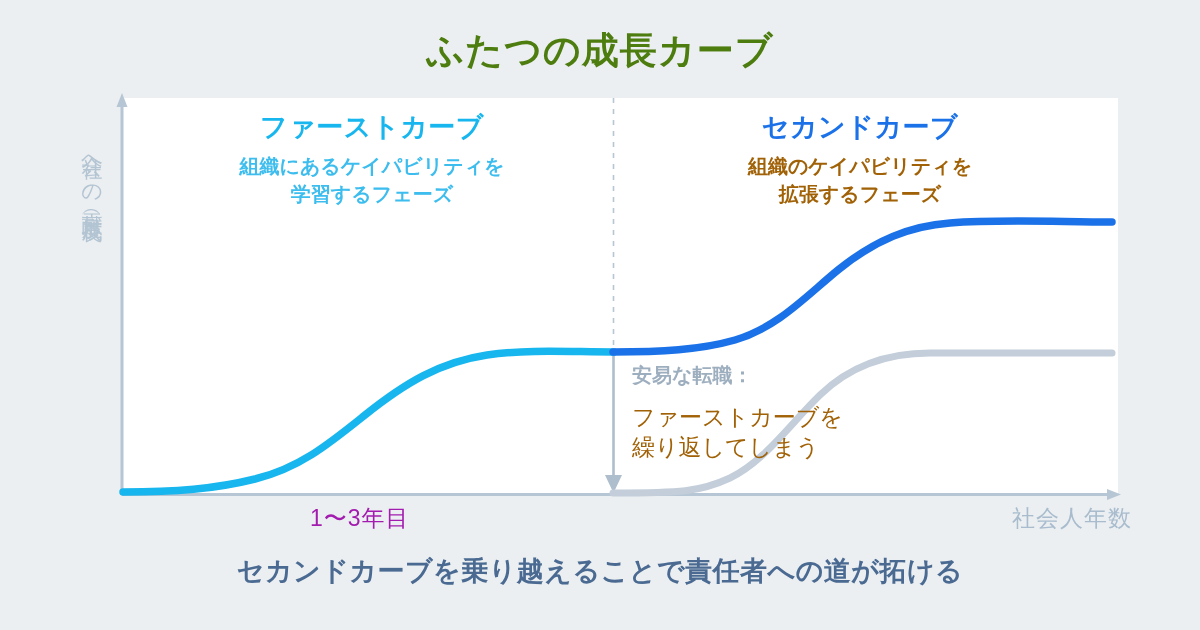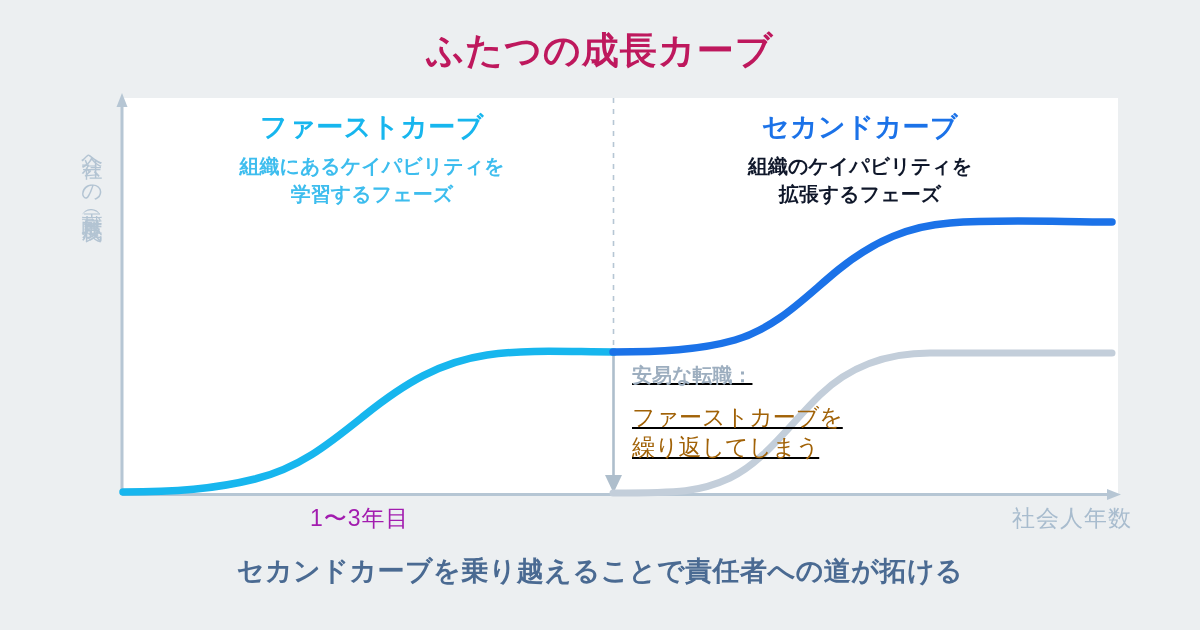--- a/index.html
+++ b/index.html
@@ -24,21 +24,21 @@
 
   
   .title {
     position: absolute;
     left: 0;
     top: 26px;
     width: 1200px;
     text-align: center;
     font-size: 37px;
     font-weight: bold;
-    color: #be185d;
+    color: #4d7c0f;
     letter-spacing: 1px;
     white-space: nowrap;
   }
 
   
   .plot-area {
     position: absolute;
     left: 122px;
     top: 98px;
     width: 996px;
@@ -91,30 +91,29 @@
     white-space: pre-line;
     font-weight: bold;
   }
 
   .phase-first { left: 152px; top: 113px; width: 440px; }
   .phase-first .phase-title { color: #17B6EE; }
   .phase-first .phase-desc  { color: #3DBDEE; }
 
   .phase-second { left: 640px; top: 113px; width: 440px; }
   .phase-second .phase-title { color: #1B72E8; }
-  .phase-second .phase-desc  { color: #0f172a; }
+  .phase-second .phase-desc  { color: #a16207; }
 
   
   .warning {
     position: absolute;
     left: 632px;
     top: 362px;
     width: 240px;
     text-align: left;
-    text-decoration: underline;
   }
   .warning-title {
     font-size: 20px;
     font-weight: bold;
     color: #9DAEBF;
     line-height: 1.3;
     white-space: nowrap;
   }
   .warning-body {
     font-size: 23px;

